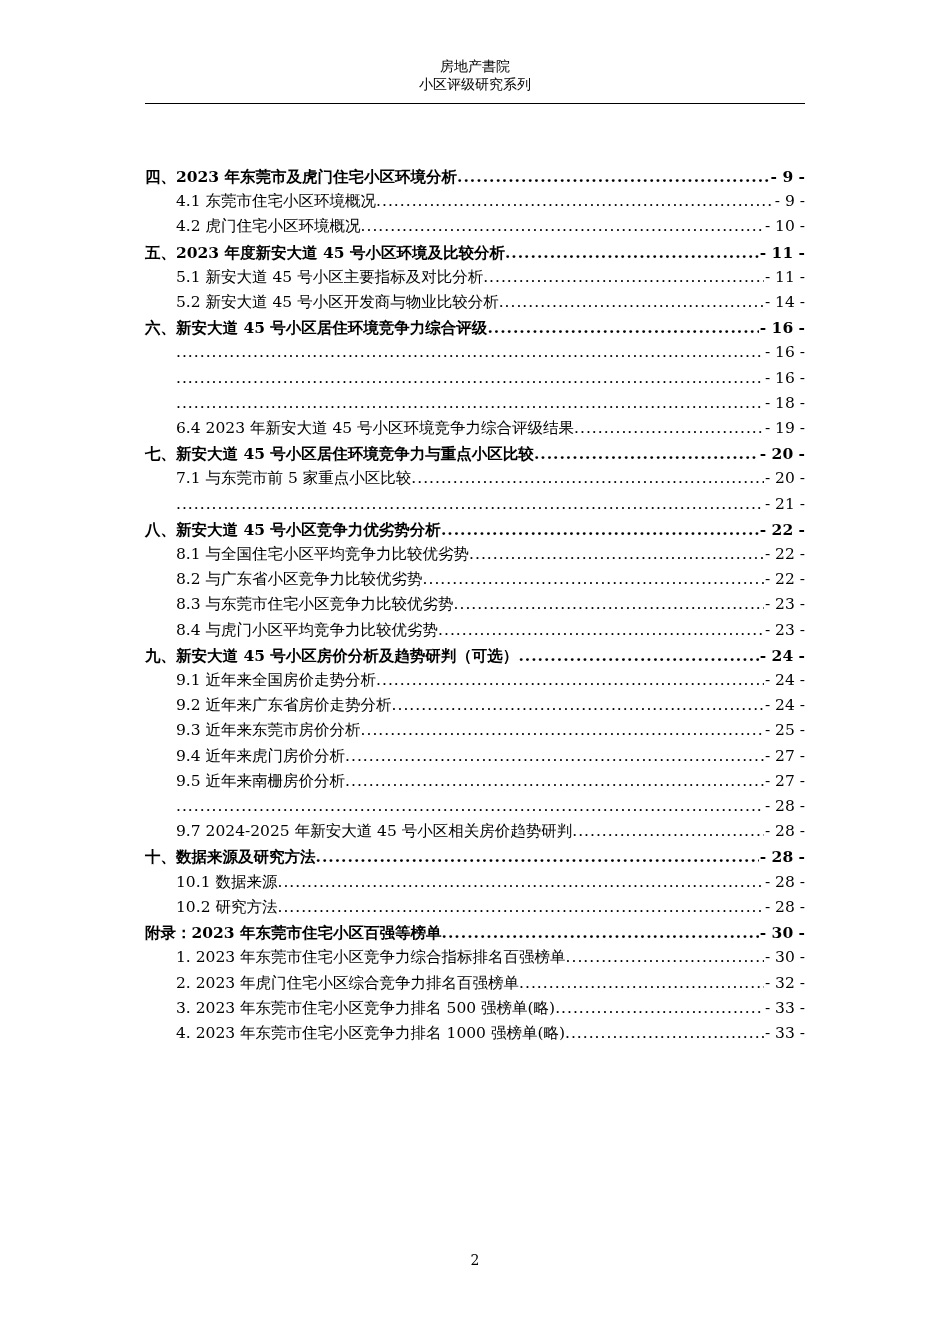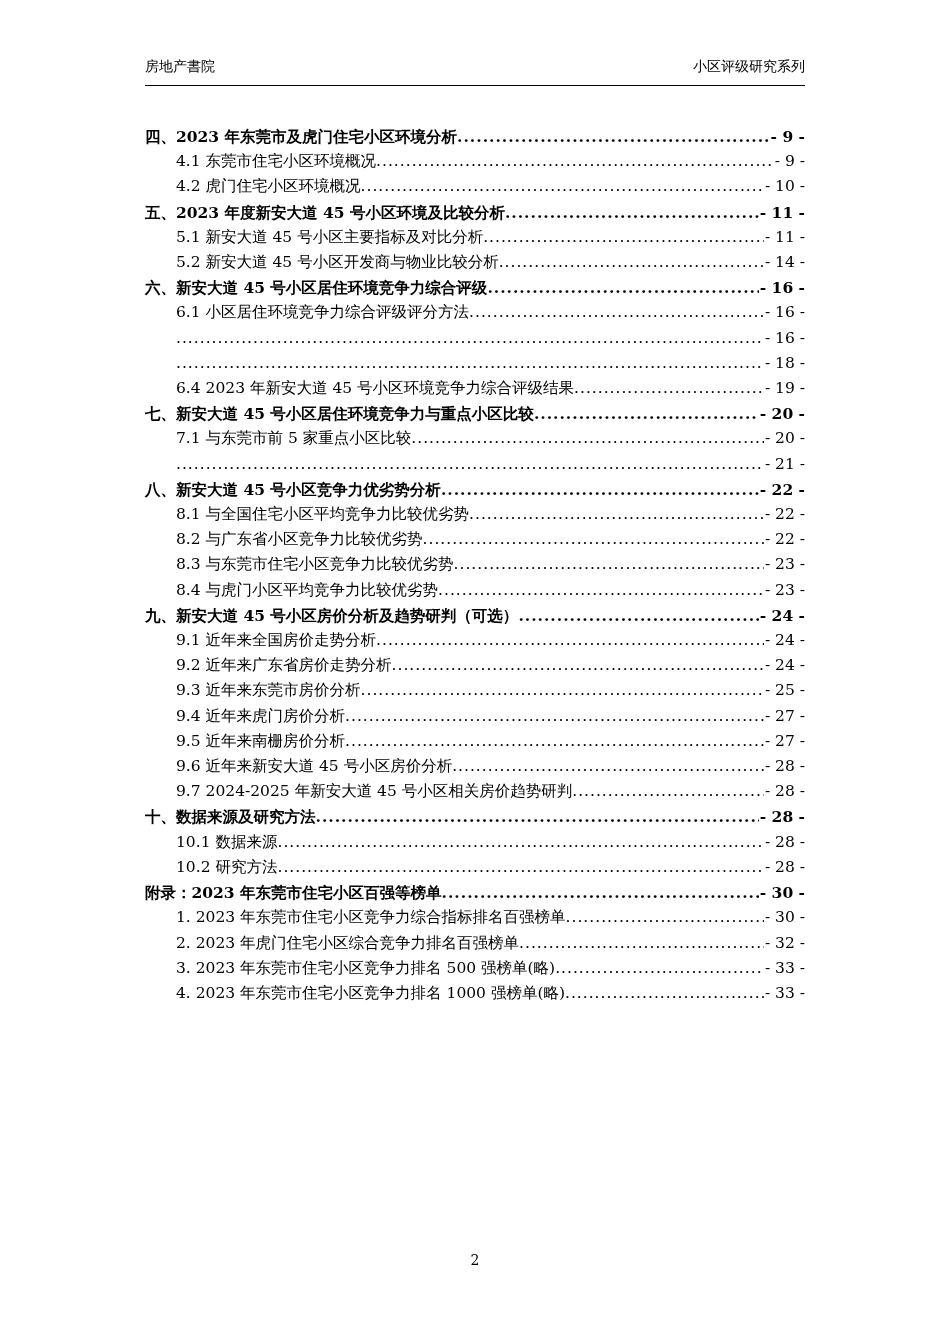--- a/index.html
+++ b/index.html
@@ -14,23 +14,24 @@
     padding: 58px 145px 0 145px;
     overflow: hidden;
   }
   .header {
     display: flex;
     justify-content: space-between;
     align-items: center;
     font-size: 14px;
     padding-bottom: 9px;
     border-bottom: 1px solid #000000;
+    flex-direction: column;
   }
   .toc {
-    margin-top: 38px;
+    margin-top: 60px;
   }
   .toc-row {
     display: flex;
     align-items: baseline;
     font-size: 15.5px;
     line-height: 25.2px;
     white-space: nowrap;
   }
   .toc-row.level-1 { font-weight: bold; }
   .toc-row.level-2 { padding-left: 31px; font-weight: normal; }
@@ -95,21 +96,20 @@
     <span class="toc-title">5.2 新安大道 45 号小区开发商与物业比较分析</span>
     <span class="toc-dots"></span>
     <span class="toc-page">- 14 -</span>
   </div>
       <div class="toc-row level-1">
     <span class="toc-title">六、新安大道 45 号小区居住环境竞争力综合评级</span>
     <span class="toc-dots"></span>
     <span class="toc-page">- 16 -</span>
   </div>
       <div class="toc-row level-2">
-    <span class="toc-title">6.1 小区居住环境竞争力综合评级评分方法</span>
     <span class="toc-dots"></span>
     <span class="toc-page">- 16 -</span>
   </div>
       <div class="toc-row level-2">
     <span class="toc-dots"></span>
     <span class="toc-page">- 16 -</span>
   </div>
       <div class="toc-row level-2">
     <span class="toc-dots"></span>
     <span class="toc-page">- 18 -</span>
@@ -182,21 +182,20 @@
     <span class="toc-title">9.4 近年来虎门房价分析</span>
     <span class="toc-dots"></span>
     <span class="toc-page">- 27 -</span>
   </div>
       <div class="toc-row level-2">
     <span class="toc-title">9.5 近年来南栅房价分析</span>
     <span class="toc-dots"></span>
     <span class="toc-page">- 27 -</span>
   </div>
       <div class="toc-row level-2">
-    <span class="toc-title">9.6 近年来新安大道 45 号小区房价分析</span>
     <span class="toc-dots"></span>
     <span class="toc-page">- 28 -</span>
   </div>
       <div class="toc-row level-2">
     <span class="toc-title">9.7 2024-2025 年新安大道 45 号小区相关房价趋势研判</span>
     <span class="toc-dots"></span>
     <span class="toc-page">- 28 -</span>
   </div>
       <div class="toc-row level-1">
     <span class="toc-title">十、数据来源及研究方法</span>

